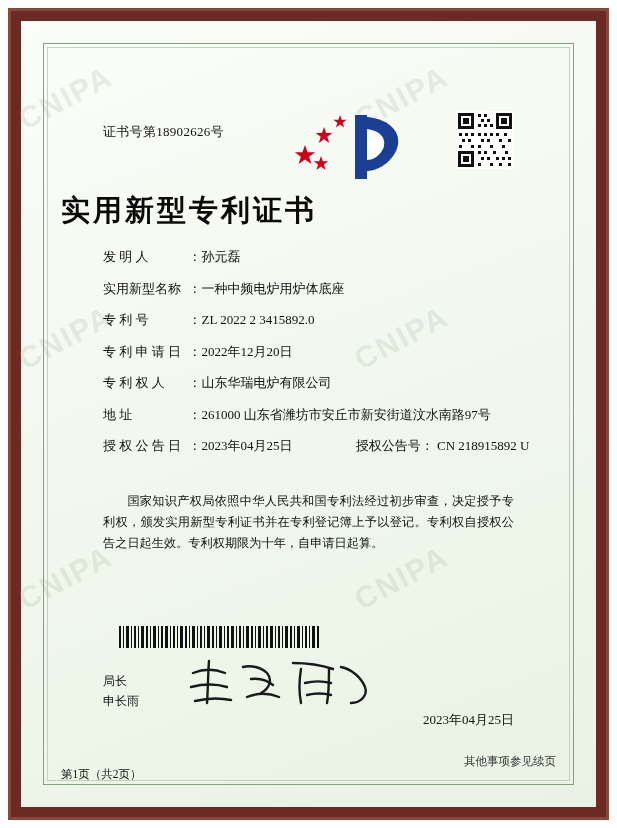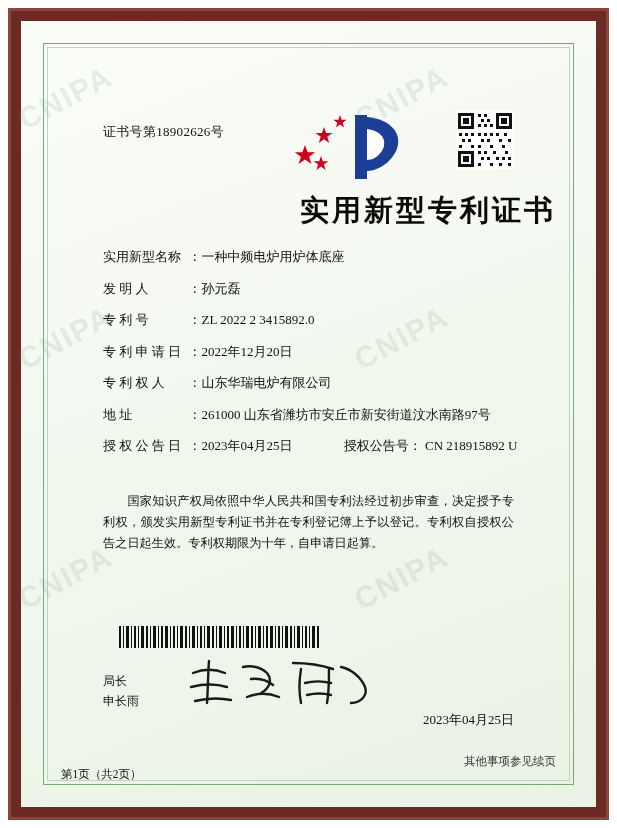--- a/index.html
+++ b/index.html
@@ -71,22 +71,22 @@
     letter-spacing:0.3px;
   }
   .emblem{
     position:absolute;left:232px;top:48px;width:120px;height:78px;
   }
   .qr{
     position:absolute;right:42px;top:50px;width:58px;height:58px;
     background:#fff;
   }
   .title{
-    position:absolute;left:0;right:0;top:130px;
-    text-align:right;
+    position:absolute;left:0;right:8px;top:130px;
+    text-align:left;
     font-size:29px;
     font-weight:bold;
     letter-spacing:3px;
     color:#0a0a0a;
     font-family:"Liberation Serif", serif;
   }
   .fields{
     position:absolute;left:42px;right:42px;top:188px;
     font-size:13px;color:#111;
   }
@@ -97,21 +97,21 @@
   }
   .flabel{
     display:inline-block;
     width:82px;
     letter-spacing:0px;
   }
   .fsep{display:inline-block;width:10px;}
   .fvalue{}
   .field-inline2{
     display:inline-block;
-    margin-left:48px;
+    margin-left:60px;
   }
   .paras{
     position:absolute;left:42px;right:42px;top:430px;
     font-size:12.2px;line-height:21px;color:#111;
     text-align:justify;
   }
   .para{margin-bottom:8px;text-indent:2em;}
   .barcode{
     position:absolute;left:58px;top:565px;
     width:200px;height:22px;
@@ -227,29 +227,29 @@
               <rect x="52" y="52" width="3" height="3"></rect>
           </g>
         </svg>
       </div>
 
       <div class="title">实用新型专利证书</div>
 
       <div class="fields">
 
         <div class="field">
+          <span class="flabel">发 明 人</span>
+          <span class="fsep">：</span>
+          <span class="fvalue">孙元磊</span>
+        </div>
+
+        <div class="field">
           <span class="flabel">实用新型名称</span>
           <span class="fsep">：</span>
           <span class="fvalue">一种中频电炉用炉体底座</span>
-        </div>
-
-        <div class="field">
-          <span class="flabel">发 明 人</span>
-          <span class="fsep">：</span>
-          <span class="fvalue">孙元磊</span>
         </div>
 
         <div class="field">
           <span class="flabel">专 利 号</span>
           <span class="fsep">：</span>
           <span class="fvalue">ZL 2022 2 3415892.0</span>
         </div>
 
         <div class="field">
           <span class="flabel">专 利 申 请 日</span>

